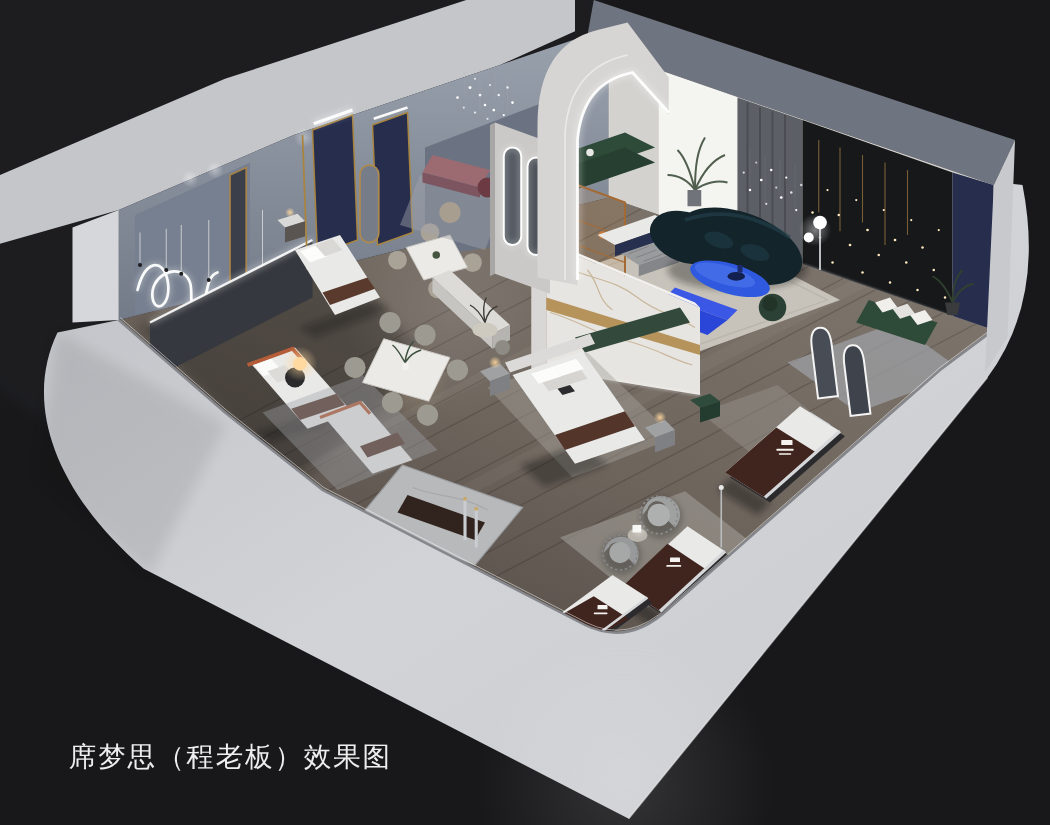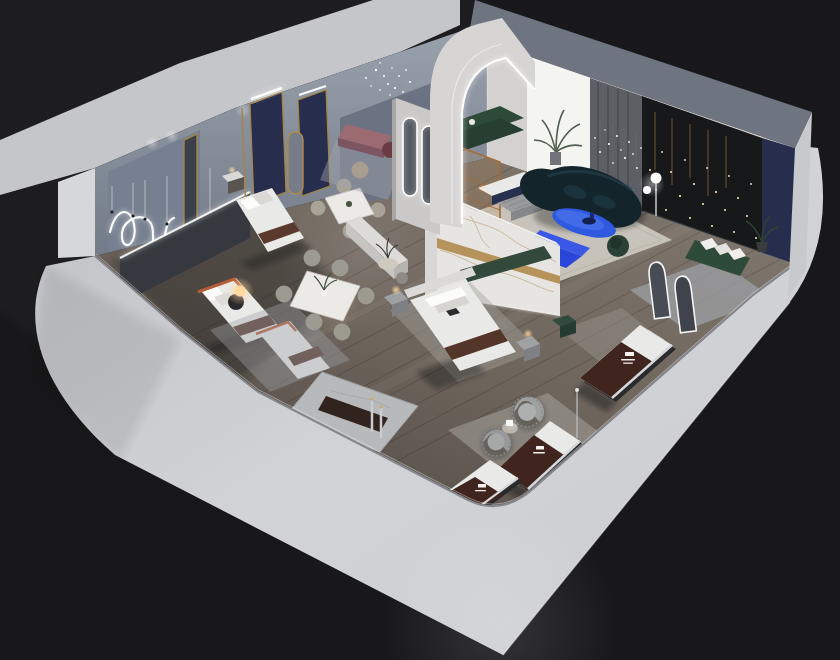--- a/index.html
+++ b/index.html
@@ -571,13 +571,14 @@
     <path d="M795,264 L752,296 L535,487 Q503,517 468,500 L258,392 L180,330 L95,256" fill="none" stroke="#85878c" stroke-width="2"></path>
     <path d="M795,262 L752,294 L535,485 Q503,515 469,498 L259,390 L181,328 L96,254" fill="none" stroke="#ffffff" stroke-width="0.8" opacity="0.5"></path>
     <line x1="503" y1="655" x2="790" y2="302" stroke="#ffffff" stroke-width="1.2" opacity="0.45"></line>
     <circle cx="500" cy="628" r="120" fill="url(#rgWhite)" opacity="0.22" filter="url(#b8)"></circle>
     <polygon points="46,266 180,340 120,460 30,380" fill="#000000" opacity="0.08" filter="url(#b8)"></polygon>
   </g>
 
   <polygon points="795,148 812,112 806,270 788,298" fill="#c8c9cd"></polygon>
 </svg>
 
+<div id="caption">席梦思（程老板）效果图</div>
 </div>
 
 </body></html>

